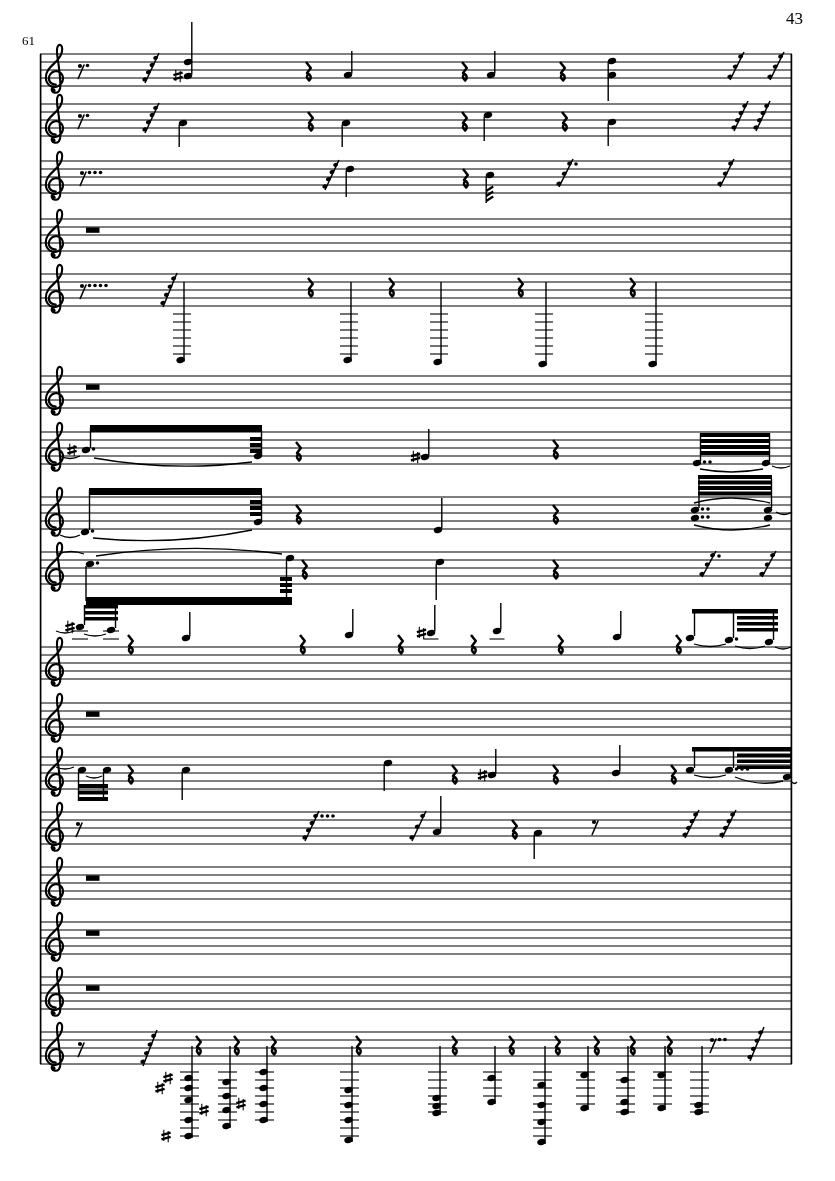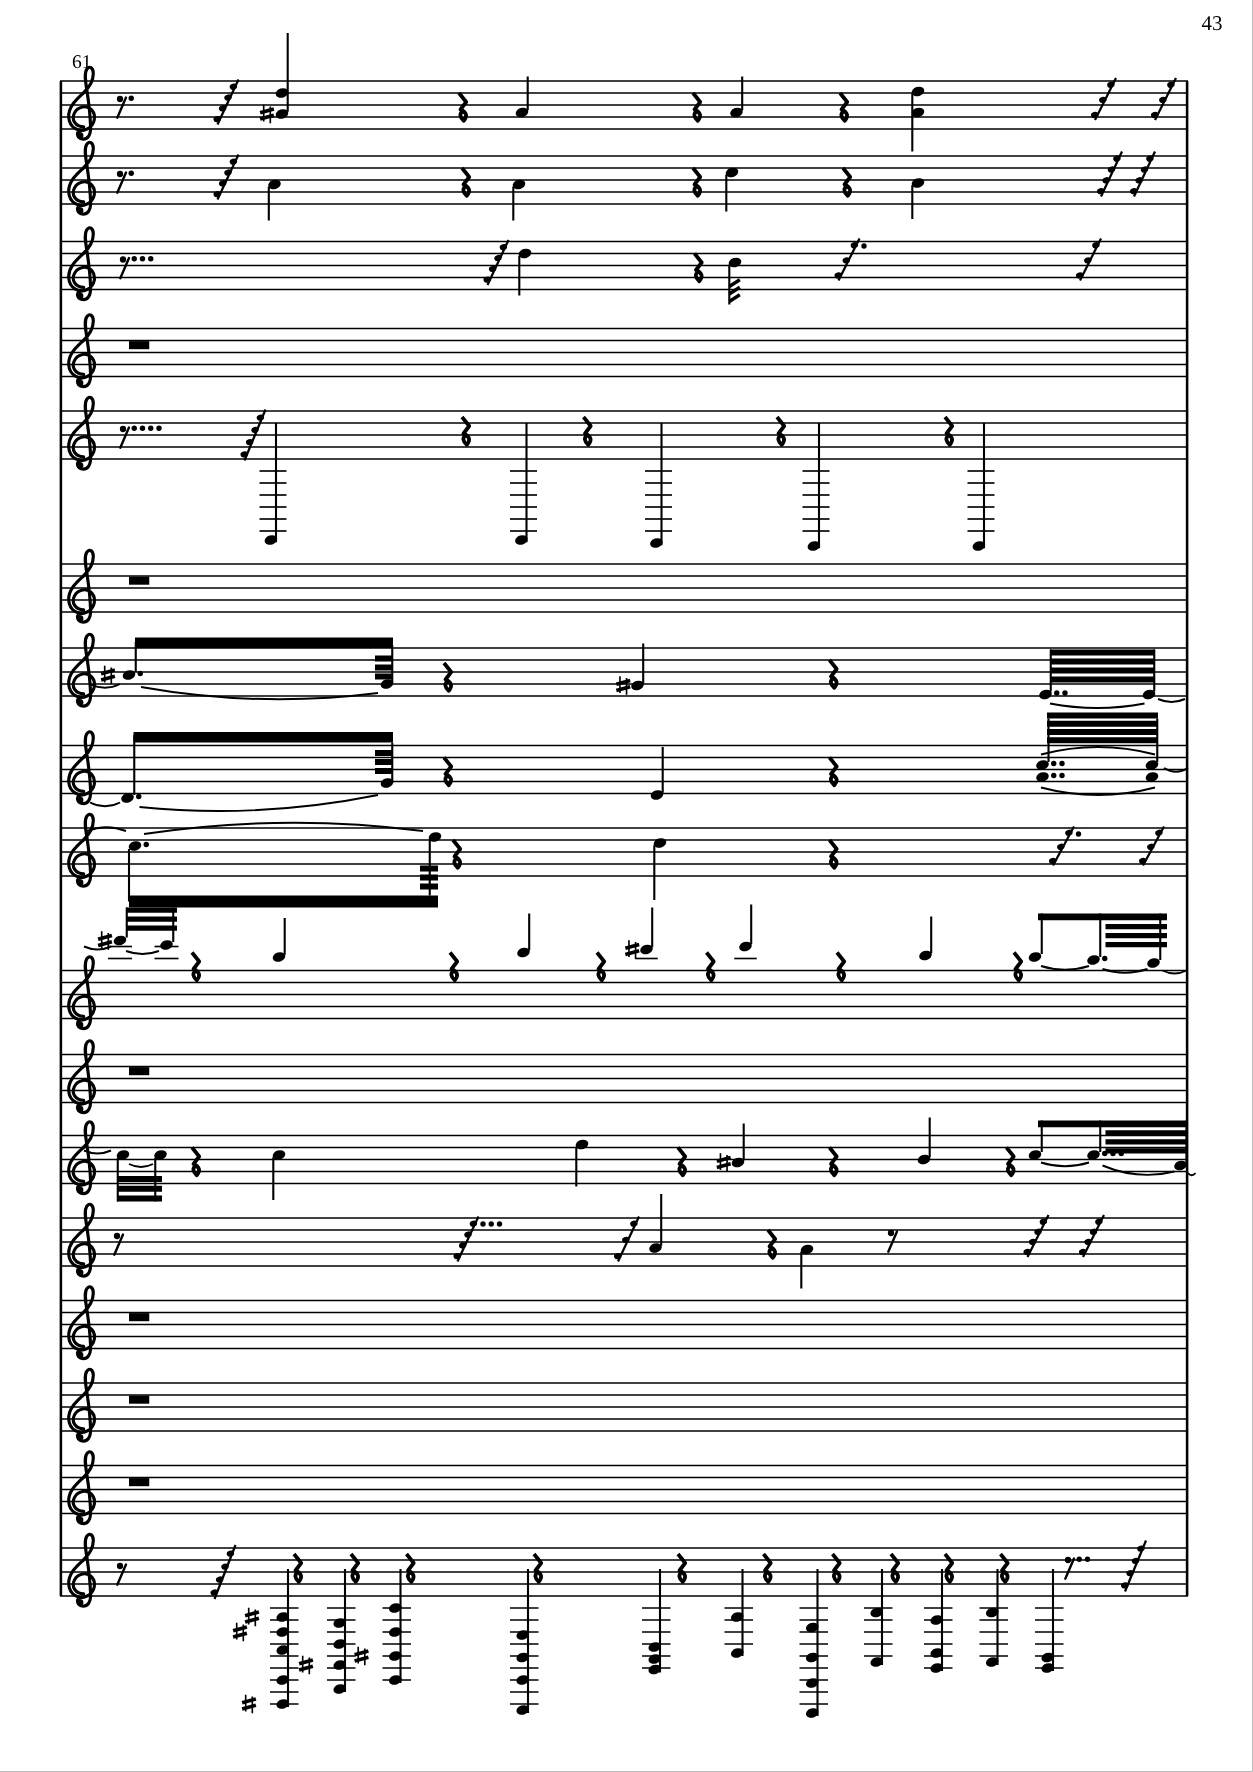--- a/index.html
+++ b/index.html
@@ -1,19 +1,19 @@
 <!DOCTYPE html>
 <html><head>
 <meta charset="utf-8">
 <style>
   html,body{margin:0;padding:0;background:#888;}
   .page{position:relative;width:835px;height:1181px;background:#ffffff;overflow:hidden;
         font-family:"Liberation Serif", serif;}
-  .measure-num{position:absolute;left:22px;top:33px;font-size:13px;color:#000;margin-left:26px;}
-  .page-num{position:absolute;right:20px;top:9px;font-size:14px;color:#000;}
+  .measure-num{position:absolute;left:22px;top:33px;font-size:13px;color:#000;}
+  .page-num{position:absolute;right:32px;top:9px;font-size:17px;color:#000;}
   svg{position:absolute;left:0;top:0;}
 </style>
 </head>
 <body>
 
 <div class="page">
   <span class="measure-num">61</span>
   <span class="page-num">43</span>
   <svg width="835" height="1181" viewBox="0 0 835 1181">
       <g>

